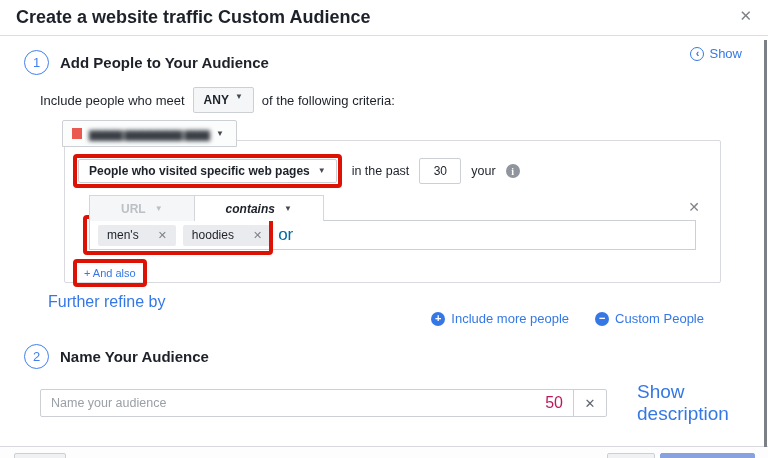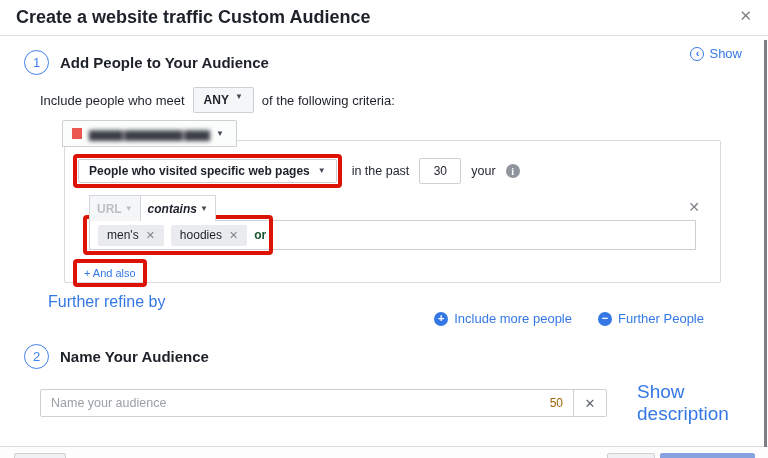--- a/index.html
+++ b/index.html
@@ -51,55 +51,55 @@
   .row1-txt { font-size:12.5px; color:#1d2129; }
   .days-input { width:42px; height:26px; border:1px solid #ccd0d5; border-radius:2px;
     text-align:center; font-size:12px; color:#1d2129; font-family:inherit; }
   .info-i { width:14px; height:14px; background:#90949c; border-radius:50%; color:#fff;
     font-size:10px; font-weight:bold; display:inline-flex; align-items:center; justify-content:center;
     font-family:"Liberation Serif", serif; }
 
   
   .rulebox { margin-top:7px; position:relative; }
   .tabs { display:flex; position:relative; z-index:1; margin-bottom:-1px; }
-  .tab { height:26px; display:flex; align-items:center; gap:3px; padding:0 7px;
+  .tab { height:26px; display:flex; align-items:center; gap:9px; padding:0 31px;
     border:1px solid #d3d6db; border-bottom:none; font-size:12px; cursor:pointer; }
   .tab-url { background:#f5f6f7; color:#bcc0c4; font-weight:bold; }
   .tab-url .caret { color:#bcc0c4; }
   .tab-contains { background:#fff; color:#1d2129; font-weight:bold; margin-left:-1px;font-style:italic; }
   .rule-remove { position:absolute; right:-4px; top:5px; background:none; border:none;
     color:#7f8389; font-size:14px; cursor:pointer; line-height:1; }
 
   .input-line { position:relative; height:30px; border:1px solid #ccd0d5; background:#fff;
     display:flex; align-items:center; gap:7px; padding:0 8px; }
   .tag { background:#e9ebee; border-radius:2px; height:21px; display:inline-flex; align-items:center;
-    gap:7px; padding:0 9px; font-size:12px; color:#1d2129; }
+    gap:19px; padding:0 9px; font-size:12px; color:#1d2129; }
   .tag-x { color:#7f8389; font-size:11px; cursor:pointer; background:none; border:none; line-height:1; }
-  .or-ph { font-size:12px; color:#14532d;font-weight:bold; }
+  .or-ph { font-size:17px; color:#0369a1; }
   .tags-annot { position:absolute; left:-7px; top:-6px; width:190px; height:40px;
     border:4px solid #dc1205; border-radius:4px; pointer-events:none; }
 
   .andalso-wrap { margin-top:9px; margin-left:-16px; }
   .andalso { font-size:11px; padding:3px 6px; display:inline-block; }
 
   .refine { position:absolute; top:293px; left:48px; font-size:16px; }
 
   .io-links { position:absolute; top:311px; right:64px; display:flex; gap:26px; }
   .io-item { display:flex; align-items:center; gap:6px; }
   .io-circle { width:14px; height:14px; border-radius:50%; background:#3578e5; color:#fff;
     font-size:11px; font-weight:bold; display:flex; align-items:center; justify-content:center; line-height:1; }
 
   
   .name-row { position:absolute; top:381px; left:40px; right:24px; display:flex; align-items:center; }
   .name-field { flex:0 0 567px; height:28px; border:1px solid #ccd0d5; border-radius:2px;
     display:flex; align-items:center; background:#fff; }
   .name-input { flex:1; border:none; outline:none; font-size:12.5px; padding:0 10px;
     font-family:inherit; color:#1d2129; }
   .name-input::placeholder { color:#9aa0a6; }
-  .char-count { font-size:12px; color:#a16207; padding:0 10px; }
+  .char-count { font-size:16px; color:#be185d; padding:0 10px; }
   .field-div { width:1px; align-self:stretch; background:#ccd0d5; }
   .field-x { width:32px; text-align:center; background:none; border:none; color:#606770;
     font-size:13px; cursor:pointer; }
   .show-desc { margin-left:30px; font-size:19px; }
 
   
   .footer { position:absolute; top:446px; left:0; right:0; height:12px;
     border-top:1px solid #d8dadf; background:#fdfdfd; }
   .f-btn { position:absolute; top:6px; height:30px; border-radius:2px; border:1px solid #ccd0d5; cursor:pointer; }
   .f-left { left:14px; width:52px; background:#f0f1f3; }
@@ -194,21 +194,21 @@
 
   <a class="lnk refine">Further refine by</a>
 
   <div class="io-links">
     <a class="lnk io-item">
       <span class="io-circle">+</span>
       <span>Include more people</span>
     </a>
     <a class="lnk io-item">
       <span class="io-circle">−</span>
-      <span>Further People</span>
+      <span>Custom People</span>
     </a>
   </div>
 
   <div class="step-head" style="top:344px;">
     <span class="step-circle">2</span>
     <span class="step-title">Name Your Audience</span>
   </div>
 
   <div class="name-row">
     <div class="name-field">

